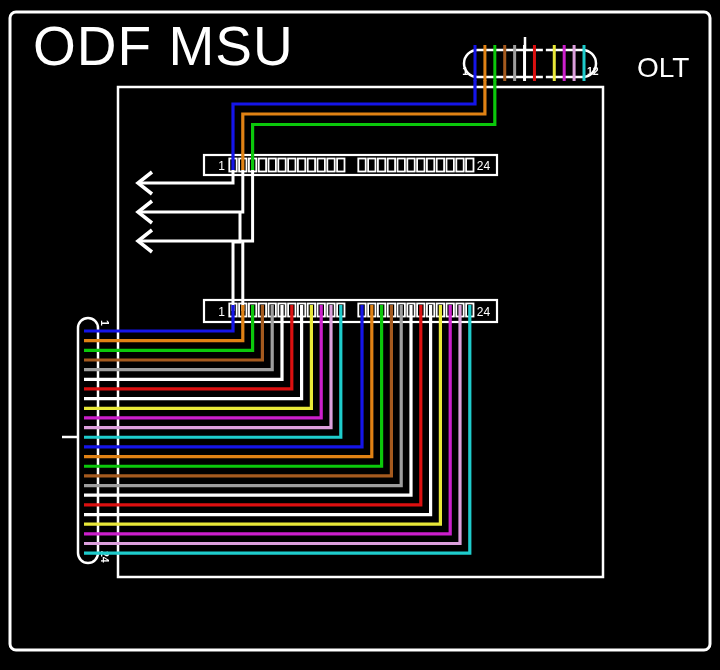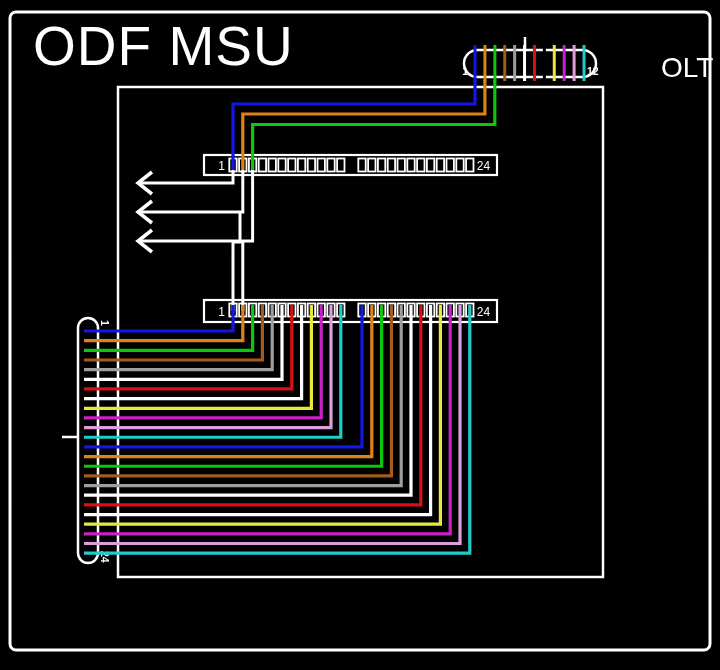--- a/index.html
+++ b/index.html
@@ -1,20 +1,20 @@
 <!DOCTYPE html>
 <html><head>
 <meta charset="utf-8">
 <style>
   html,body{margin:0;padding:0;background:#000;}
   #stage{position:relative;width:720px;height:670px;background:#000;overflow:hidden;
          font-family:"Liberation Sans",sans-serif;border-radius:17px;}
   .title{position:absolute;left:33px;top:14px;font-size:55px;font-weight:400;color:#fff;
          letter-spacing:1px;white-space:nowrap;}
-  .olt{position:absolute;left:637px;top:52px;font-size:28px;font-weight:400;color:#fff;margin-left:24px;}
+  .olt{position:absolute;left:637px;top:52px;font-size:28px;font-weight:400;color:#fff;}
   svg{position:absolute;left:0;top:0;}
   svg text{font-family:"Liberation Sans",sans-serif;fill:#fff;}
 </style>
 </head>
 <body>
 
 <div id="stage">
   <div class="title">ODF MSU</div>
   <div class="olt">OLT</div>
   <svg id="diagram" width="720" height="670" viewBox="0 0 720 670">

